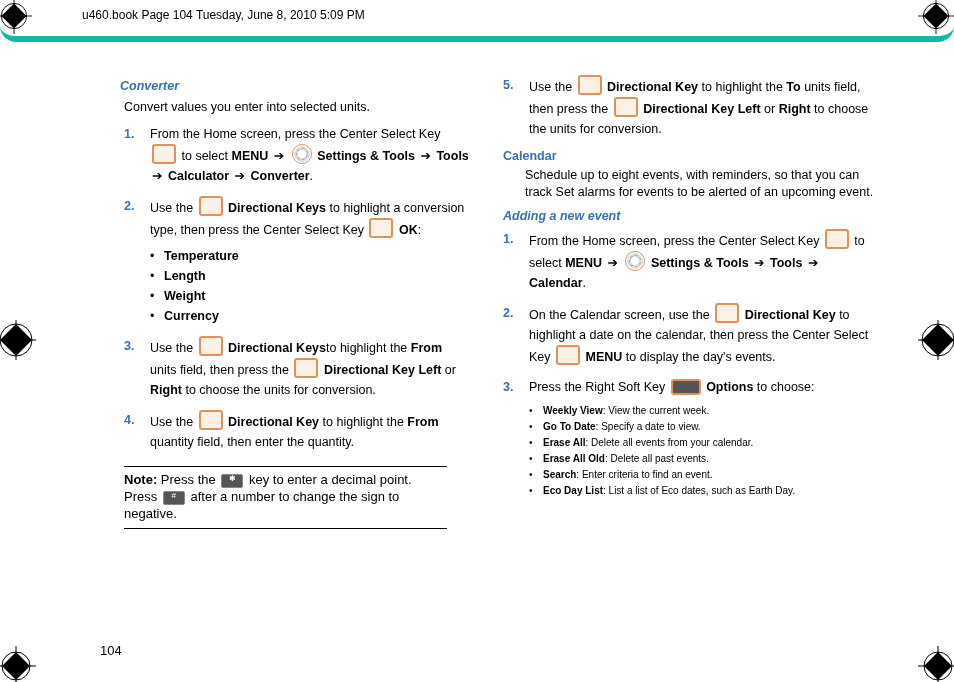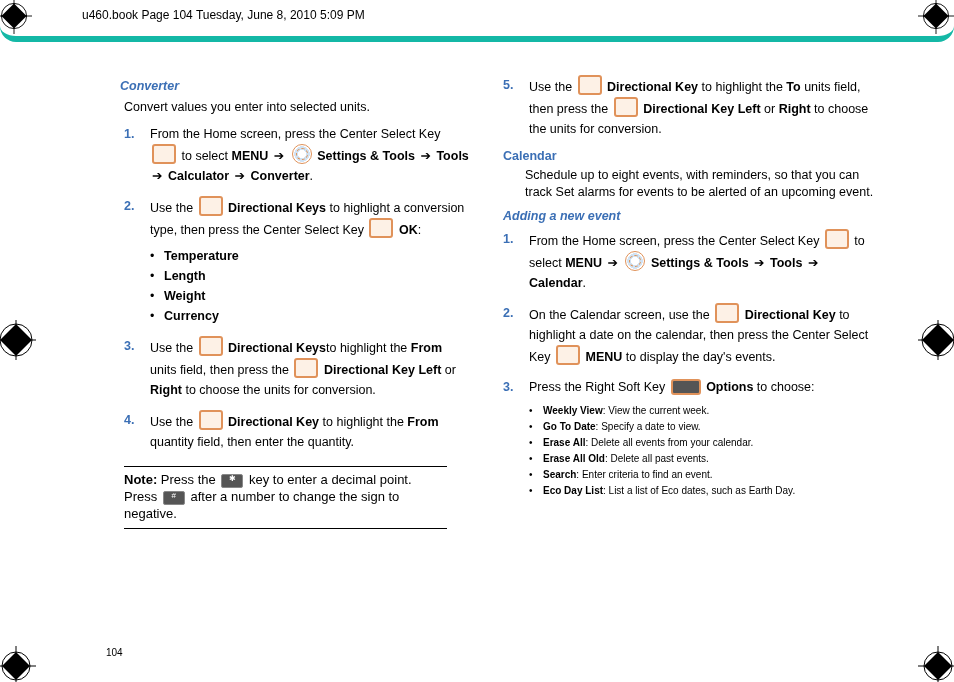--- a/index.html
+++ b/index.html
@@ -147,23 +147,23 @@
   .note-block {
     border-top: 1px solid #000;
     border-bottom: 1px solid #000;
     padding: 5px 0;
     font-size: 13px;
     margin: 14px 24px 0 24px;
     line-height: 1.3;
   }
   .pagenum {
     position: absolute;
-    left: 6px;
+    left: 0;
     bottom: -6px;
-    font-size: 10px;
+    font-size: 13px;
   }
   .side-cross {
     position: absolute;
     width: 40px; height: 40px;
   }
   .side-cross.left { left: -4px; top: 320px; }
   .side-cross.right { right: -4px; top: 320px; }
   .side-cross svg { width: 40px; height: 40px; }
   .bottom-corner {
     position: absolute;

